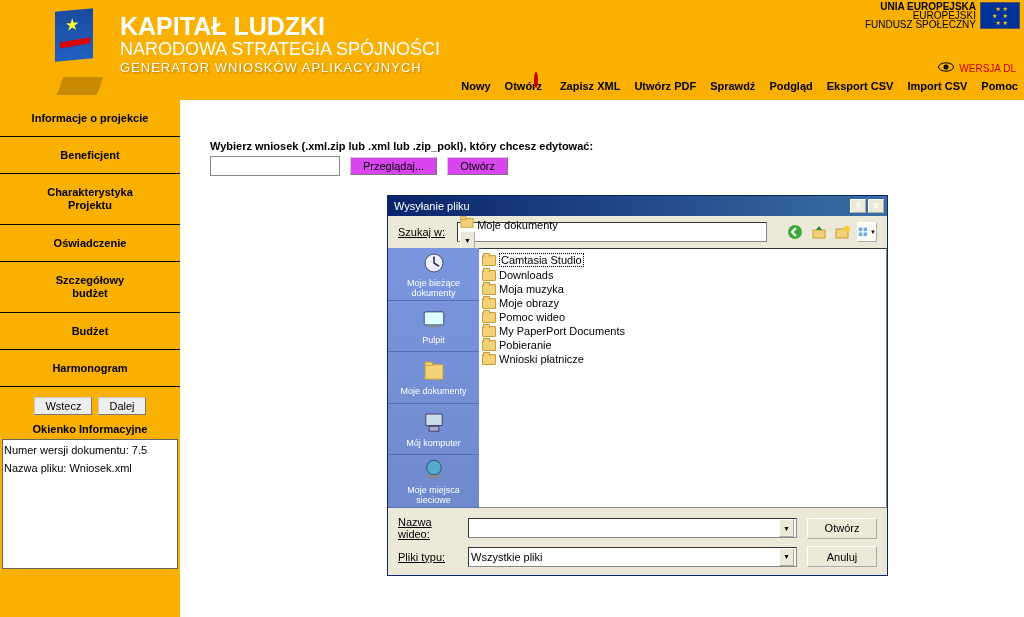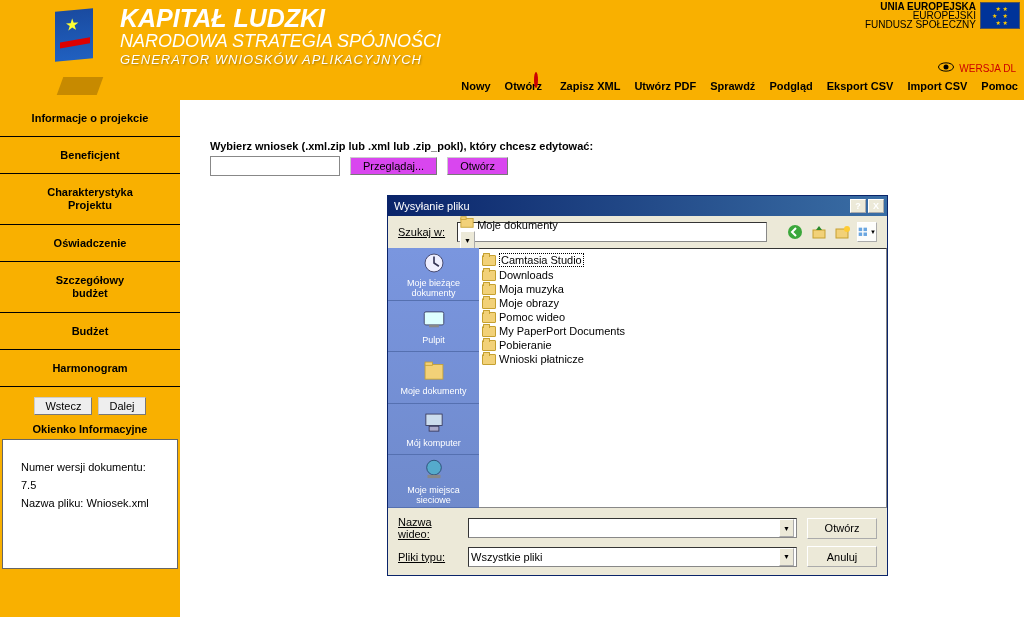--- a/index.html
+++ b/index.html
@@ -5,21 +5,21 @@
 * { margin: 0; padding: 0; box-sizing: border-box; }
 body { font-family: Arial, sans-serif; font-size: 11px; background: #fff; width: 1024px; height: 617px; position: relative; overflow: hidden; }
 
 .header { background: #f9b000; height: 100px; display: flex; position: relative; }
 .logo-block { width: 55px; height: 80px; margin: 10px 10px 10px 55px; position: relative; }
 .logo-block .flag { width: 38px; height: 50px; background: linear-gradient(180deg, #1a4ba0 0%, #2060c0 100%); position: relative; transform: skewY(-5deg); }
 .logo-block .star { position: absolute; top: 5px; left: 10px; color: #ff3; font-size: 16px; }
 .logo-block .stripe { position: absolute; top: 30px; left: 5px; width: 30px; height: 6px; background: #d00; transform: skewY(-5deg); }
 .logo-block .shadow { position: absolute; bottom: -5px; left: 5px; width: 40px; height: 18px; background: #c78a00; transform: skewX(-20deg); }
 
-.header-text { color: #fff; padding-top: 4px; flex: 1; font-style: italic; }
+.header-text { color: #fff; padding-top: 12px; flex: 1; }
 .ht-title { font-size: 25px; font-weight: bold; letter-spacing: 0; font-family: 'Arial Narrow', Arial, sans-serif; }
 .ht-sub { font-size: 18px; letter-spacing: 0; font-family: 'Arial Narrow', Arial, sans-serif; margin-top: -2px; }
 .ht-gen { font-size: 13px; letter-spacing: 1px; font-family: 'Arial Narrow', Arial, sans-serif; text-shadow: 1px 1px 2px rgba(0,0,0,0.3); }
 
 .header-right { position: absolute; right: 0; top: 0; text-align: right; }
 .eu-block { display: flex; align-items: flex-start; gap: 4px; padding: 2px 4px; }
 .eu-txt { font-size: 10px; line-height: 9px; color: #000; }
 .eu-flag { width: 40px; height: 27px; background: #003399; display: flex; align-items: center; justify-content: center; border: 1px solid #555; }
 .eu-stars { width: 22px; height: 22px; border-radius: 50%; position: relative; color: #ffcc00; font-size: 6px; display: flex; align-items: center; justify-content: center; }
 
@@ -30,21 +30,21 @@
 .topnav span { cursor: pointer; position: relative; }
 .circle-mark { position: absolute; border: 2px solid #c00; border-radius: 50%; width: 52px; height: 24px; top: -6px; left: -8px; pointer-events: none; }
 
 .layout { display: flex; height: 517px; }
 .sidebar { width: 180px; background: #f9b000; display: flex; flex-direction: column; }
 .sidebar-item { padding: 12px 5px; text-align: center; border-bottom: 1px solid #000; font-size: 11px; font-weight: bold; cursor: pointer; }
 .sidebar-item.two { line-height: 13px; }
 .nav-btns { display: flex; justify-content: center; gap: 6px; padding: 10px 0 6px; }
 .nav-btns button { font-size: 11px; padding: 2px 10px; border: 1px outset #ccc; background: #eee; cursor: pointer; }
 .info-title { text-align: center; font-size: 11px; font-weight: bold; padding: 2px 0 4px; }
-.info-box { background: #fff; border: 1px solid #666; margin: 0 2px; height: 130px; padding: 18px; font-size: 11px; line-height: 18px; }
+.info-box { background: #fff; border: 1px solid #666; margin: 0 2px; height: 130px; padding: 1px; font-size: 11px; line-height: 18px; }
 
 .main { flex: 1; background: #fff; padding: 40px 10px 10px 30px; position: relative; }
 .prompt { font-size: 11px; font-weight: bold; margin-bottom: 4px; }
 .file-row { display: flex; gap: 10px; align-items: center; }
 .file-input { width: 130px; height: 20px; border: 1px solid #888; background: #fff; }
 .btn { font-size: 11px; padding: 2px 12px; border: 1px outset #ccc; background: #d946ef; cursor: pointer; }
 
 .dialog { position: absolute; left: 387px; top: 195px; width: 501px; border: 1px solid #0a246a; font-family: Tahoma, sans-serif; font-size: 11px; background: #ece9d8; }
 .dlg-title { background: linear-gradient(90deg, #0a246a, #3a6ea5); color: #fff; height: 20px; display: flex; align-items: center; padding: 0 3px 0 6px; justify-content: space-between; }
 .dlg-title-btns { display: flex; gap: 2px; }

